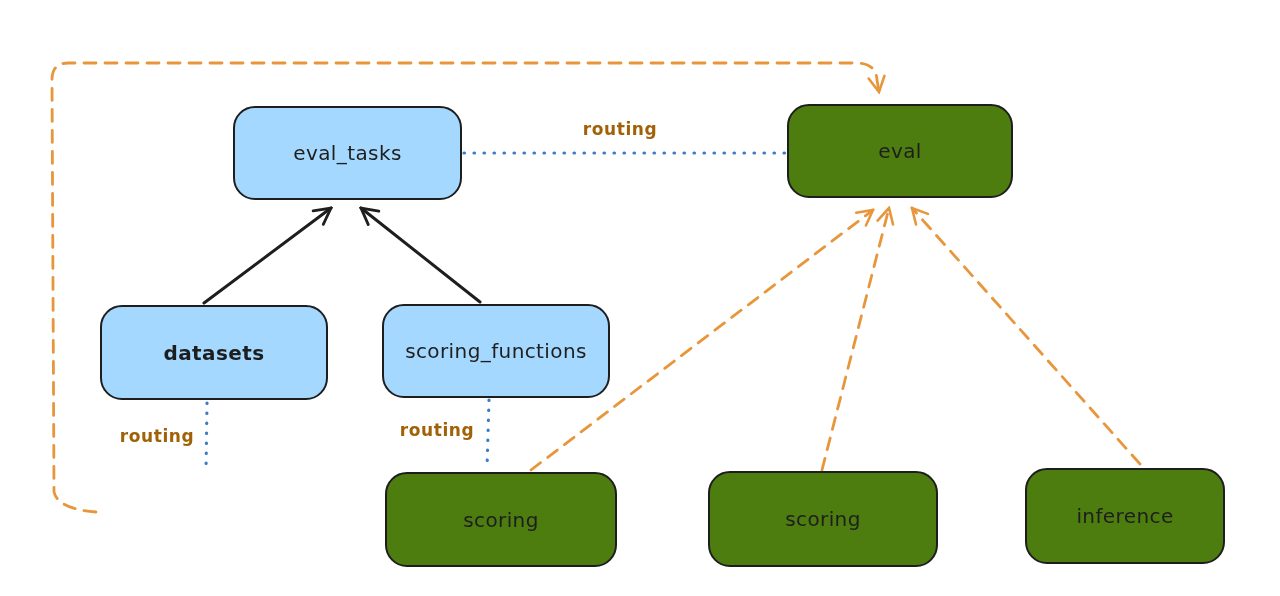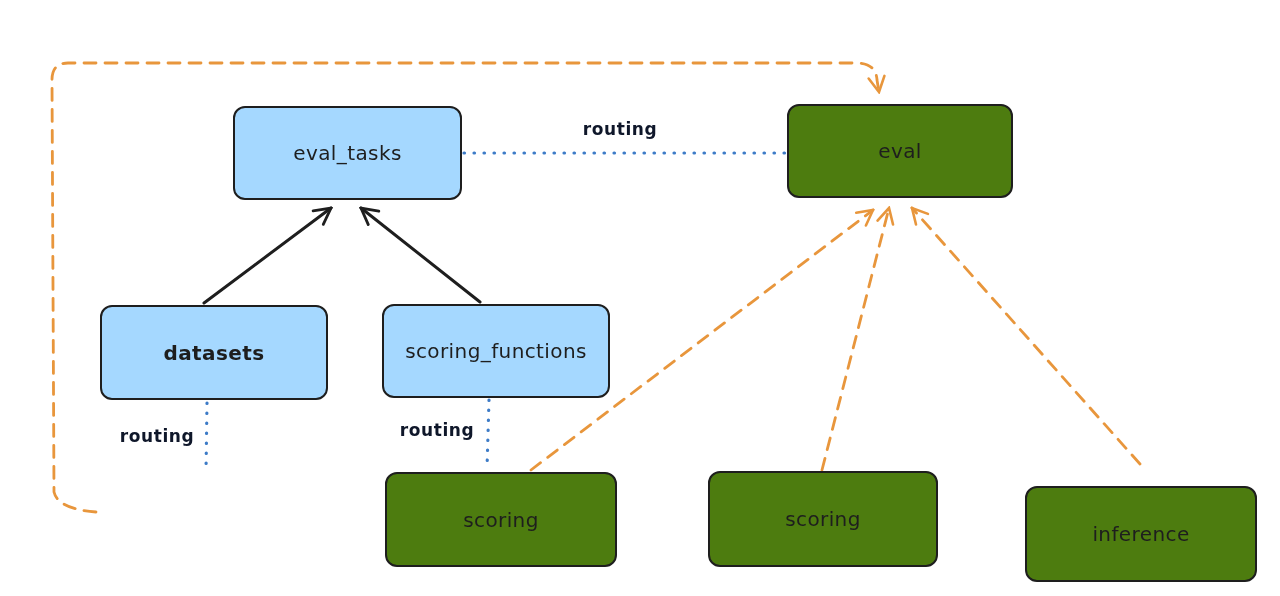--- a/index.html
+++ b/index.html
@@ -13,48 +13,48 @@
   }
   .connector-layer {
     position: absolute;
     left: 0; top: 0;
     width: 1280px; height: 596px;
   }
   .node {
     position: absolute;
     box-sizing: border-box;
     border: 2.6px solid #1e1e1e;
-    border-radius: 12px;
+    border-radius: 22px;
     display: flex;
     align-items: center;
     justify-content: center;
     font-size: 20px;
     color: #1e1e1e;
     letter-spacing: 0.4px;
   }
   .node-blue  { background: #a5d8ff; }
   .node-green { background: #4d7c0f; }
 
   #node-eval_tasks        { left: 233px; top: 106px; width: 229px; height: 94px; }
   #node-eval              { left: 787px; top: 104px; width: 226px; height: 94px; }
   #node-datasets          { left: 100px; top: 305px; width: 228px; height: 95px; font-weight: bold; }
   #node-scoring_functions { left: 382px; top: 304px; width: 228px; height: 94px; }
   #node-datasetio         { left:  97px; top: 474px; width: 228px; height: 94px; }
   #node-scoring           { left: 385px; top: 472px; width: 232px; height: 95px; }
   #node-agents            { left: 708px; top: 471px; width: 230px; height: 96px; }
-  #node-inference         { left: 1025px; top: 486px; width: 232px; height: 96px; }
+  #node-inference         { left: 1025px; top: 468px; width: 200px; height: 96px; }
 
   .edge-label {
     position: absolute;
     width: 120px;
     text-align: center;
     font-size: 17px;
     font-weight: 600;
     letter-spacing: 0.6px;
-    color: #0f172a;
+    color: #a16207;
   }
   #lbl-routing-top  { left: 560px; top: 119px; }
   #lbl-routing-left { left:  97px; top: 426px; }
   #lbl-routing-mid  { left: 377px; top: 420px; }
 </style>
 </head>
 <body>
 
 <div class="canvas">
 

